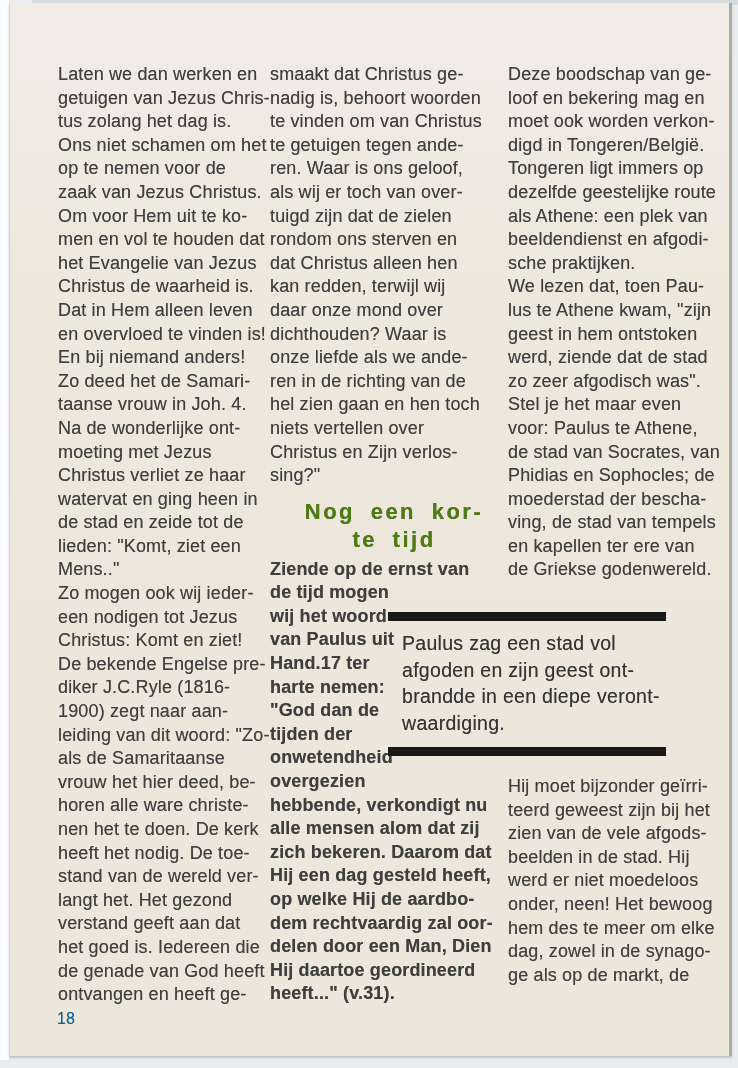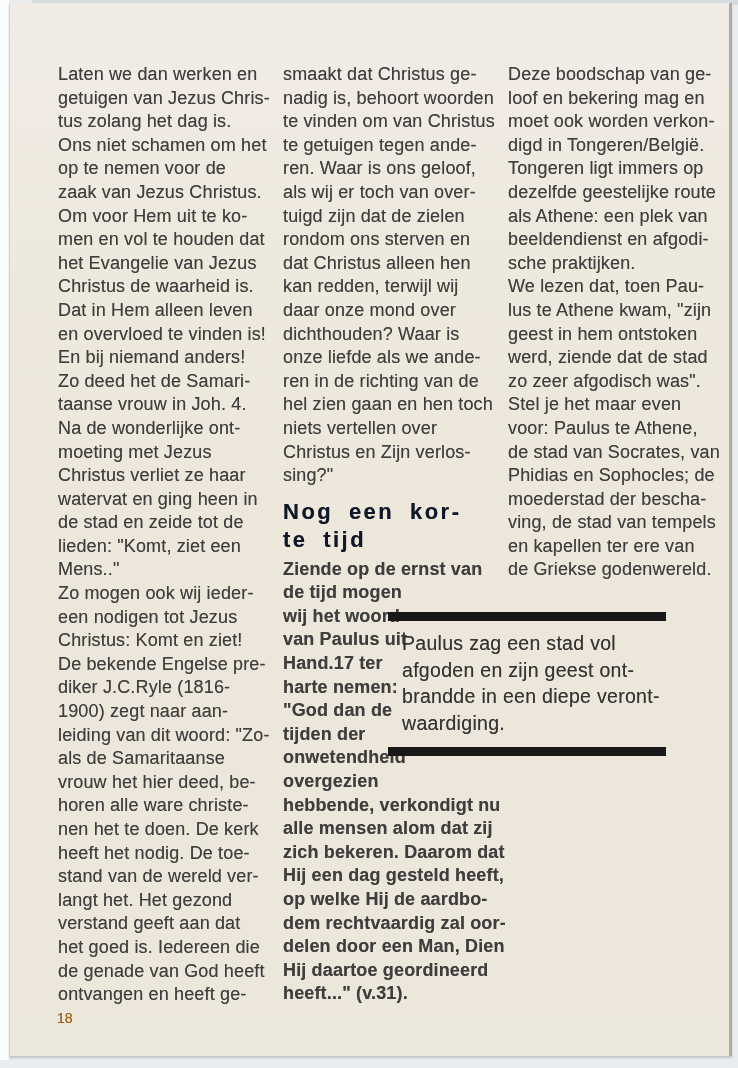--- a/index.html
+++ b/index.html
@@ -40,32 +40,33 @@
   }
   .textblock {
     white-space: pre-line;
     font-size: 18px;
     line-height: 23.6px;
     color: #3e3e3e;
     letter-spacing: 0.15px;
     text-shadow: 0 0 0.5px rgba(62,62,62,0.55);
   }
   .col-1 { left: 58px; top: 63px; width: 248px; }
-  .col-2 { left: 283px; top: 63px; width: 248px; }
+  .col-2 { left: 270px; top: 63px; width: 248px; }
   .col-3 { left: 508px; top: 63px; width: 230px; }
   .section-heading {
     white-space: pre-line;
     font-size: 22px;
     font-weight: bold;
-    color: #0f172a;
+    color: #4d7c0f;
     line-height: 28px;
     letter-spacing: 2.5px;
     word-spacing: 7px;
     margin: 10px 0 4px 0;
     text-shadow: 0 0 0.5px rgba(20,20,20,0.6);
+    text-align: center;
   }
   .col2-part2 { margin-top: 4px; font-weight: bold; }
   .col3-part2 { margin-top: 193px; }
   .pullquote {
     position: absolute;
     left: 388px; top: 612px;
     width: 278px;
   }
   .pq-bar {
     height: 9px;
@@ -76,22 +77,22 @@
     white-space: pre-line;
     font-size: 19.5px;
     line-height: 26.5px;
     color: #333333;
     letter-spacing: 0.3px;
     text-shadow: 0 0 0.5px rgba(50,50,50,0.55);
   }
   .page-number {
     position: absolute;
     left: 57px; top: 1010px;
-    font-size: 14px;
-    color: #a16207;
+    font-size: 16px;
+    color: #0369a1;
     text-shadow: 0 0 0.5px rgba(58,58,58,0.55);
   }
 </style>
 </head>
 <body>
 
 <div class="left-strip"></div>
 <div class="top-strip"></div>
 <div class="page"></div>
 
@@ -196,20 +197,29 @@
 werd, ziende dat de stad
 zo zeer afgodisch was".
 Stel je het maar even
 voor: Paulus te Athene,
 de stad van Socrates, van
 Phidias en Sophocles; de
 moederstad der bescha-
 ving, de stad van tempels
 en kapellen ter ere van
 de Griekse godenwereld.</div>
+  <div class="textblock col3-part2">Hij moet bijzonder geïrri-
+teerd geweest zijn bij het
+zien van de vele afgods-
+beelden in de stad. Hij
+werd er niet moedeloos
+onder, neen! Het bewoog
+hem des te meer om elke
+dag, zowel in de synago-
+ge als op de markt, de</div>
 </div>
 
 <div class="pullquote">
   <div class="pq-bar"></div>
   <div class="pq-text">Paulus zag een stad vol
 afgoden en zijn geest ont-
 brandde in een diepe veront-
 waardiging.</div>
   <div class="pq-bar"></div>
 </div>

